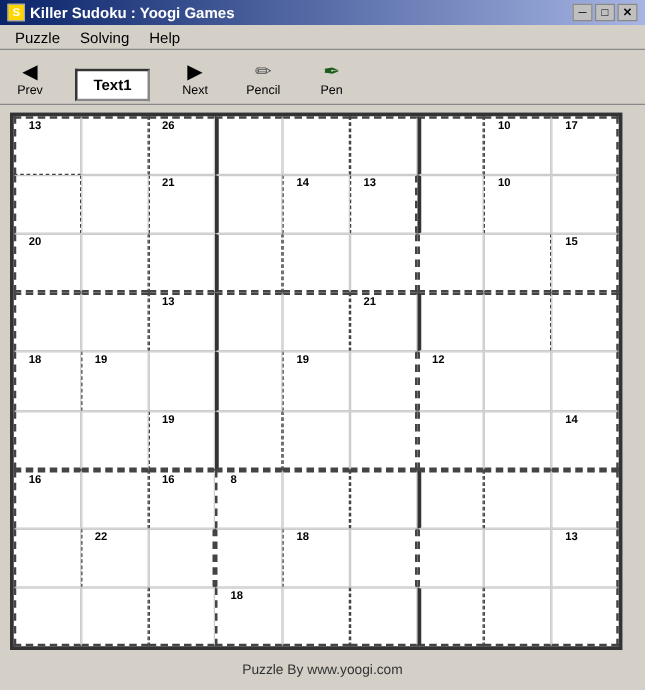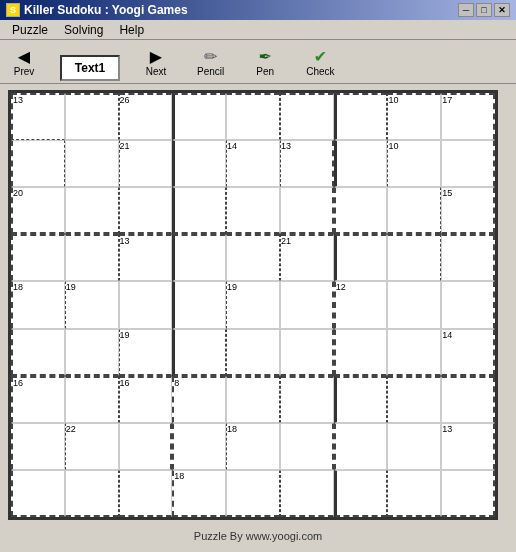--- a/index.html
+++ b/index.html
@@ -131,23 +131,23 @@
     .cell[data-col="6"] { border-left: 3px solid #333; }
     .cell[data-col="8"] { border-right: 3px solid #333; }
     .cell[data-row="0"] { border-top: 3px solid #333; }
     .cell[data-row="3"] { border-top: 3px solid #333; }
     .cell[data-row="6"] { border-top: 3px solid #333; }
     .cell[data-row="8"] { border-bottom: 3px solid #333; }
 
     .cage-label {
       position: absolute;
       top: 1px;
-      left: 0;
+      left: 10px;
       font-size: 9px;
-      font-weight: normal;
+      font-weight: bold;
       color: #000;
       line-height: 1;
       z-index: 2;
     }
 
     .footer {
       text-align: center;
       font-size: 11px;
       color: #333;
       padding: 4px 0;
@@ -194,24 +194,20 @@
     <span class="btn-label">Next</span>
   </div>
   <div class="toolbar-btn">
     <span class="btn-icon icon-pencil"></span>
     <span class="btn-label">Pencil</span>
   </div>
   <div class="toolbar-btn">
     <span class="btn-icon icon-pen"></span>
     <span class="btn-label">Pen</span>
   </div>
-  <div class="toolbar-btn">
-    <span class="btn-icon icon-check"></span>
-    <span class="btn-label">Check</span>
-  </div>
 </div>
 
 <div class="grid-container">
   <div class="sudoku-grid" id="sudoku-grid">
   <div class="cell" data-row="0" data-col="0" style="border-top: 2px dashed rgb(68, 68, 68); border-bottom: 1px dashed rgb(68, 68, 68); border-left: 2px dashed rgb(68, 68, 68);">
         <span class="cage-label">13</span>
       </div>
       <div class="cell" data-row="0" data-col="1" style="border-top: 2px dashed rgb(68, 68, 68); border-right: 1px dashed rgb(68, 68, 68);"></div>
       <div class="cell" data-row="0" data-col="2" style="border-top: 2px dashed rgb(68, 68, 68); border-left: 1px dashed rgb(68, 68, 68);">
         <span class="cage-label">26</span>

